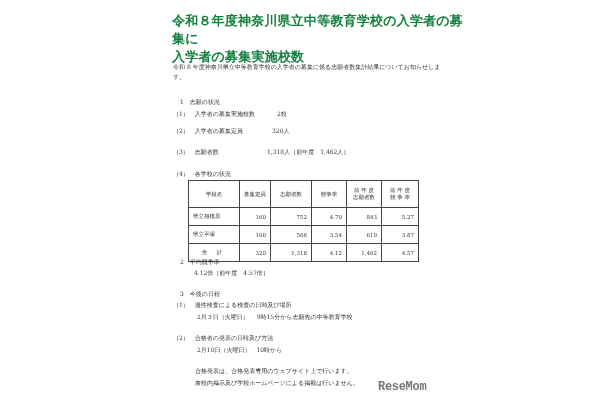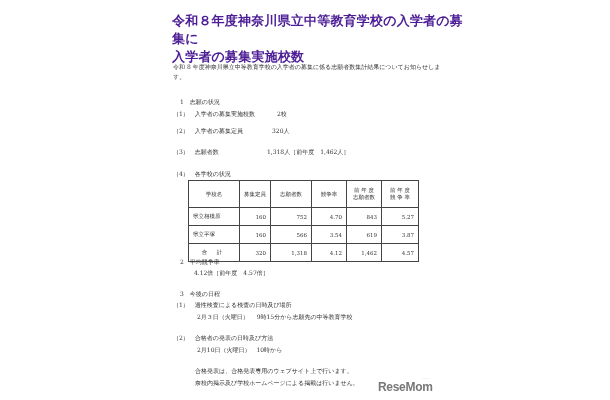--- a/index.html
+++ b/index.html
@@ -20,21 +20,21 @@
       width: 610px; height: 400px;
     }
     .title {
       position: absolute;
       left: 172px;
       top: 12px;
       font-family: "DejaVu Sans", sans-serif;
       font-weight: bold;
       font-size: 13px;
       line-height: 18px;
-      color: #4c1d95;
+      color: #15803d;
       letter-spacing: 0.2px;
       width: 300px;
     }
     .serif {
       font-family: "DejaVu Serif", "Liberation Serif", serif;
       font-size: 6px;
       color: #333;
       position: absolute;
       white-space: nowrap;
     }
@@ -66,21 +66,21 @@
       line-height: 7px;
     }
     table.schools td.num { text-align: right; }
     table.schools td.name { text-align: left; }
     table.schools tr.total td { border-top: 1.6px solid #333; }
     table.schools tr.total td.name { text-align: center; letter-spacing: 4px; }
     .logo {
       position: absolute;
       left: 378px;
       top: 380px;
-      font-family: Liberation Sans, sans-serif;
+      font-family: Liberation Mono, monospace;
       font-weight: bold;
       font-size: 12px;
       color: #777;
       letter-spacing: -0.3px;
     }
     .logo .dots {
       position: absolute;
       right: 2px;
       top: -3px;
       font-size: 3px;

